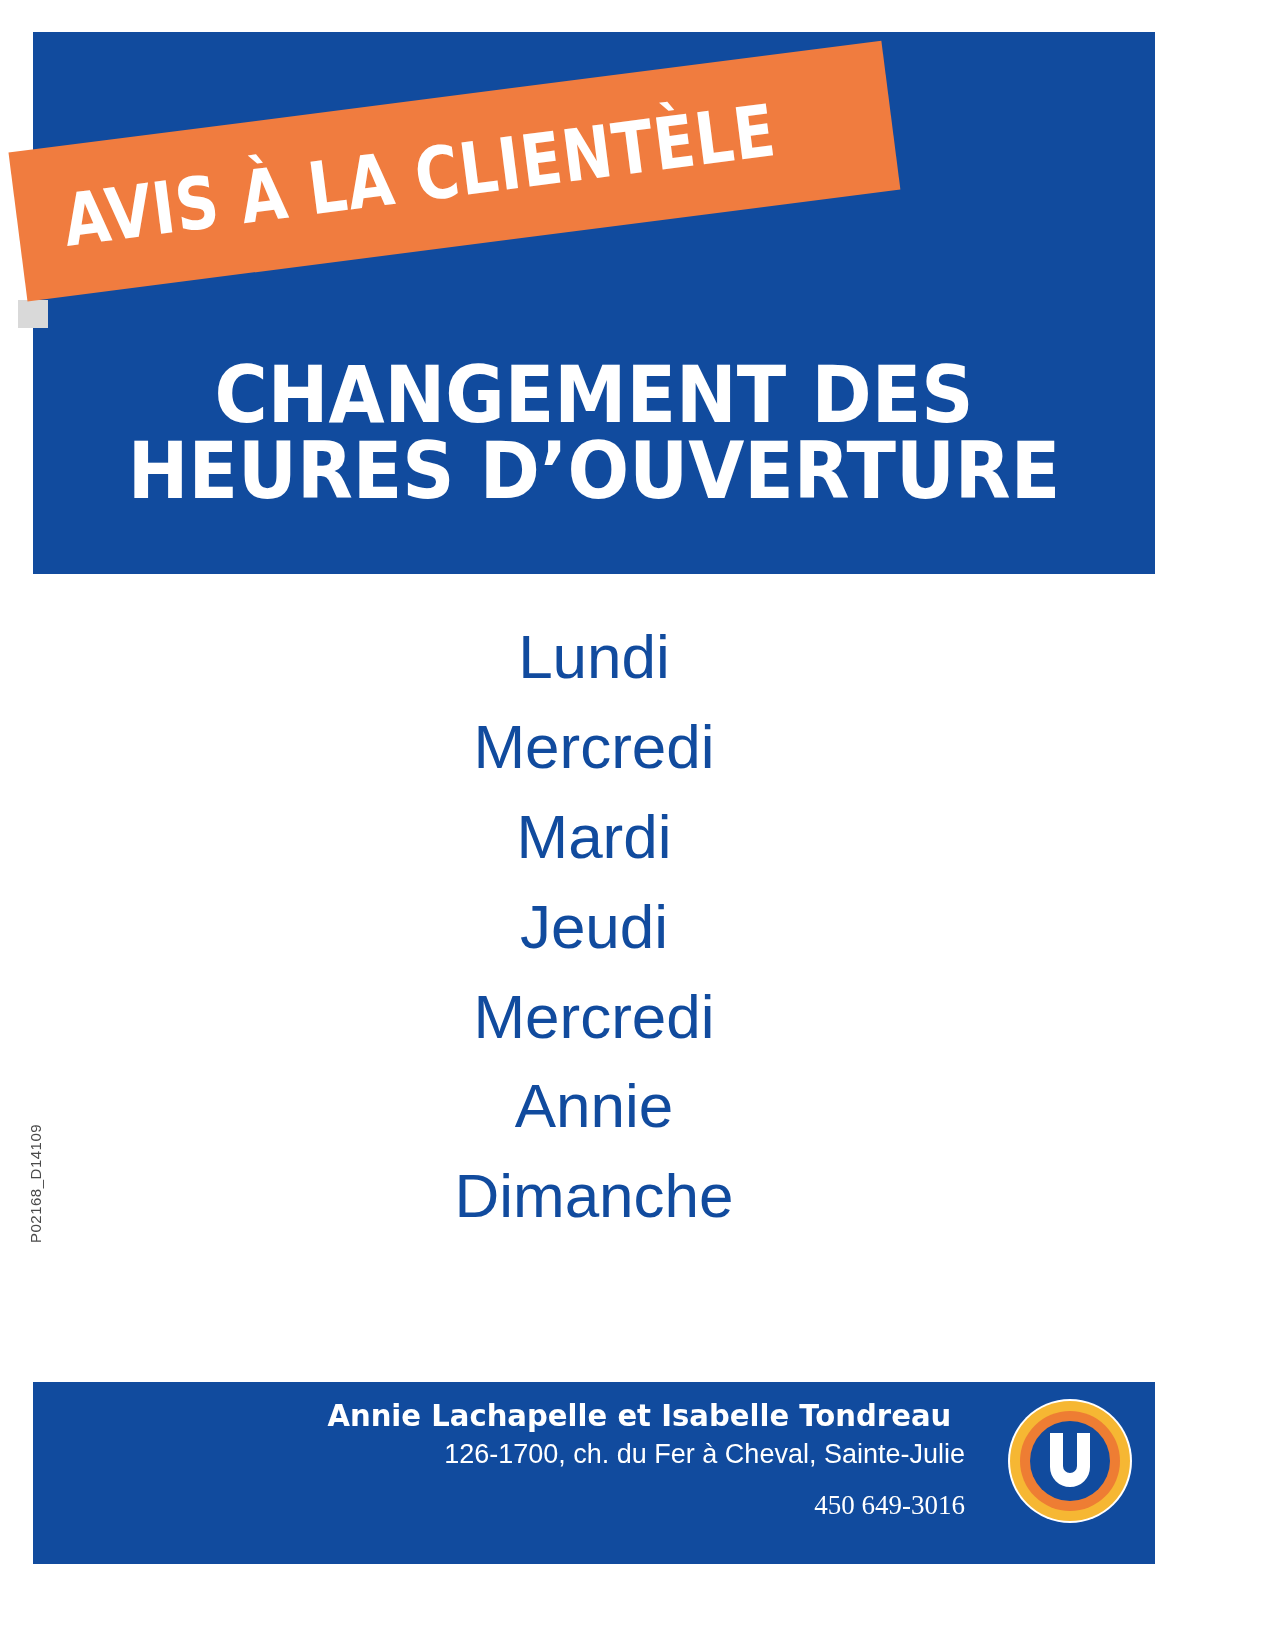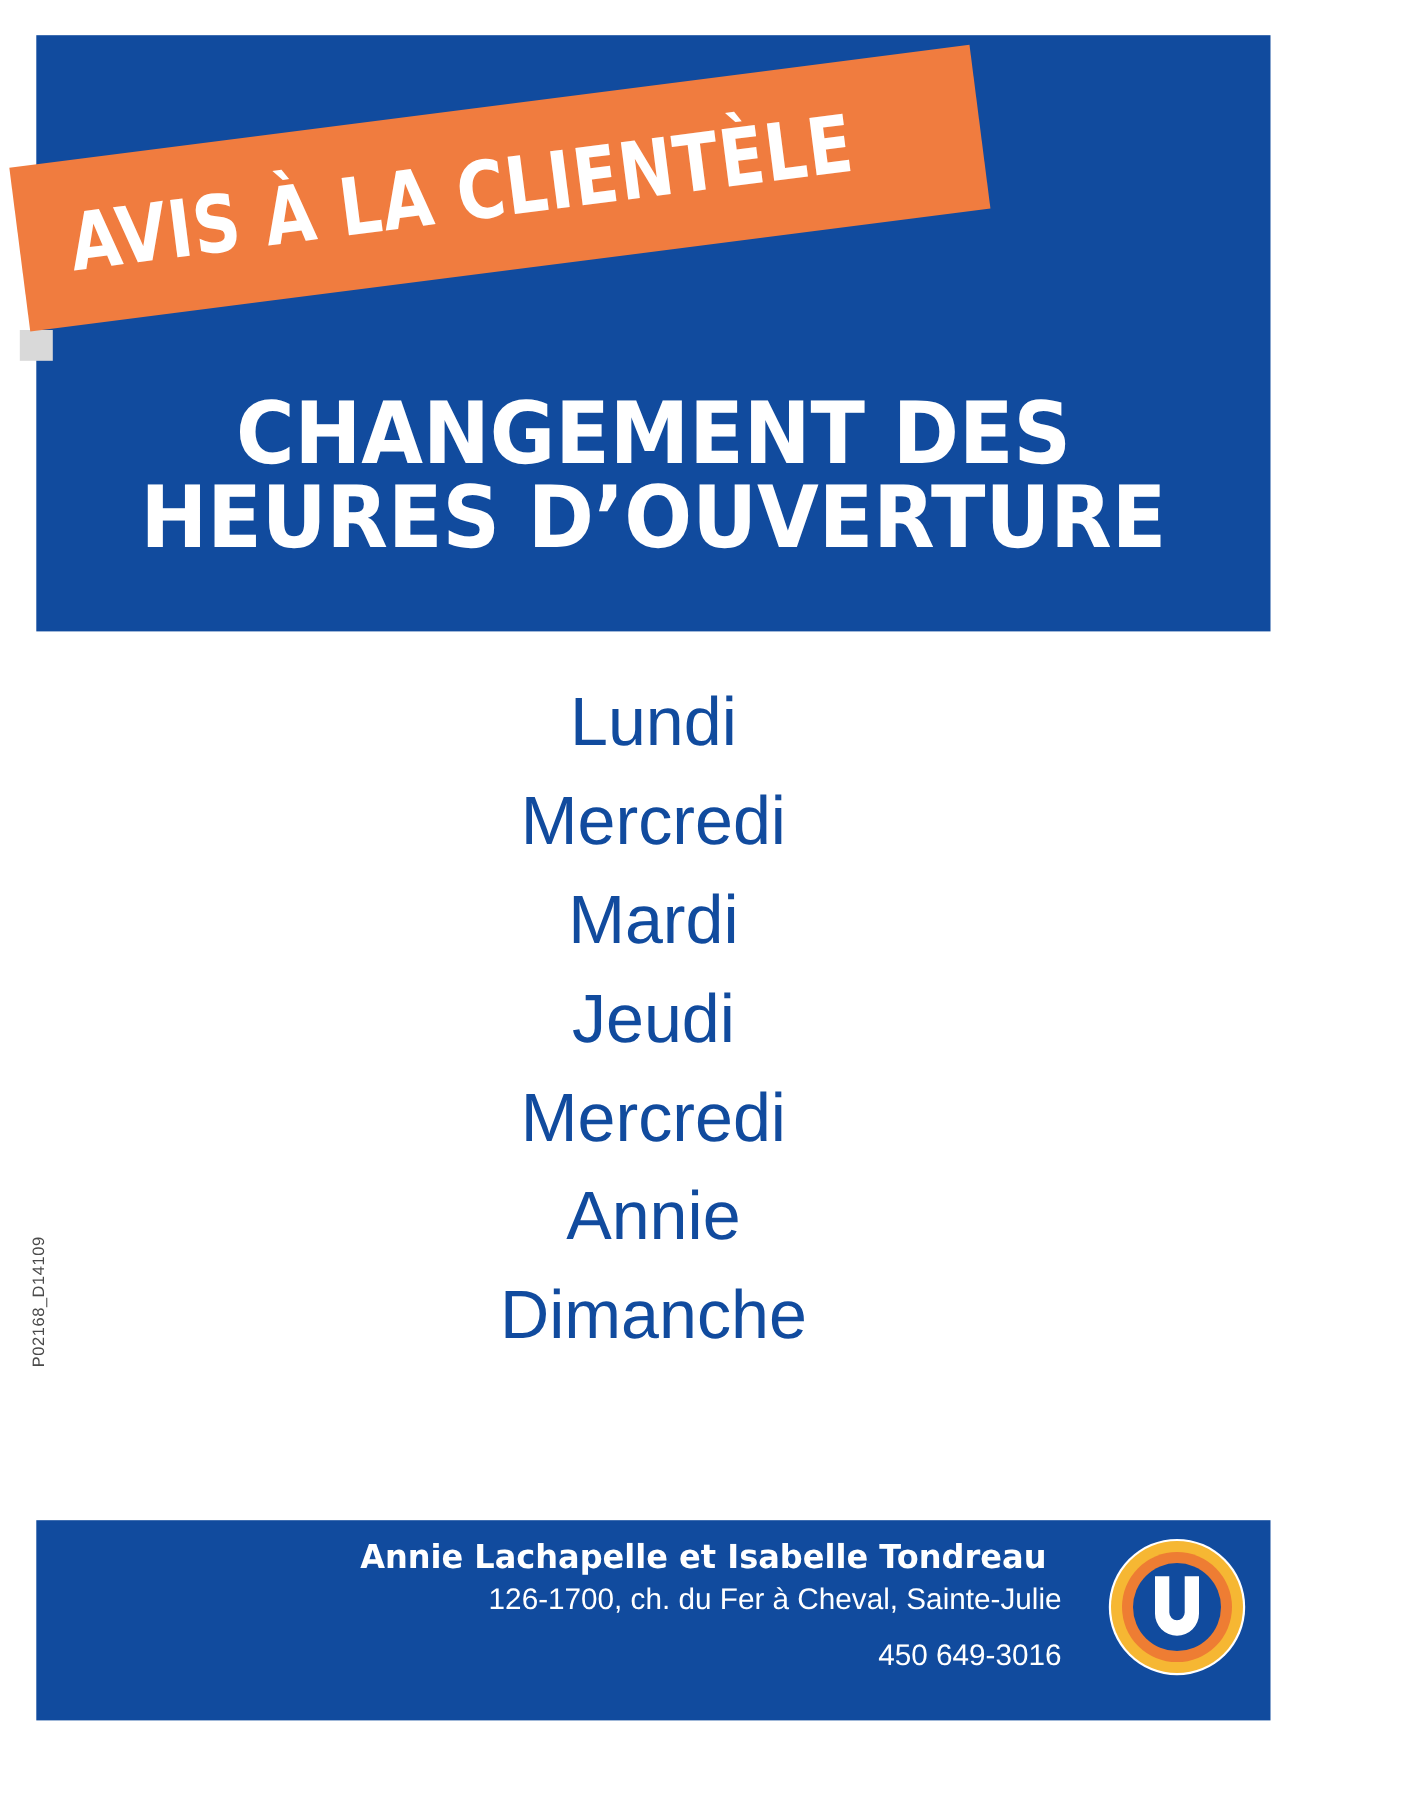--- a/index.html
+++ b/index.html
@@ -161,21 +161,21 @@
     margin-bottom: 6px;
     transform: scaleX(0.97);
   }
   .footer-addr {
     font-family: "Liberation Sans", sans-serif;
     font-size: 27px;
     margin-bottom: 20px;
     text-align: right;
   }
   .footer-phone {
-    font-family: Liberation Sans, sans-serif;
+    font-family: Liberation Serif, serif;
     font-size: 27px;
   }
 
   
   .logo {
     position: absolute;
     left: 1006px;
     top: 1397px;
     width: 128px;
     height: 128px;

